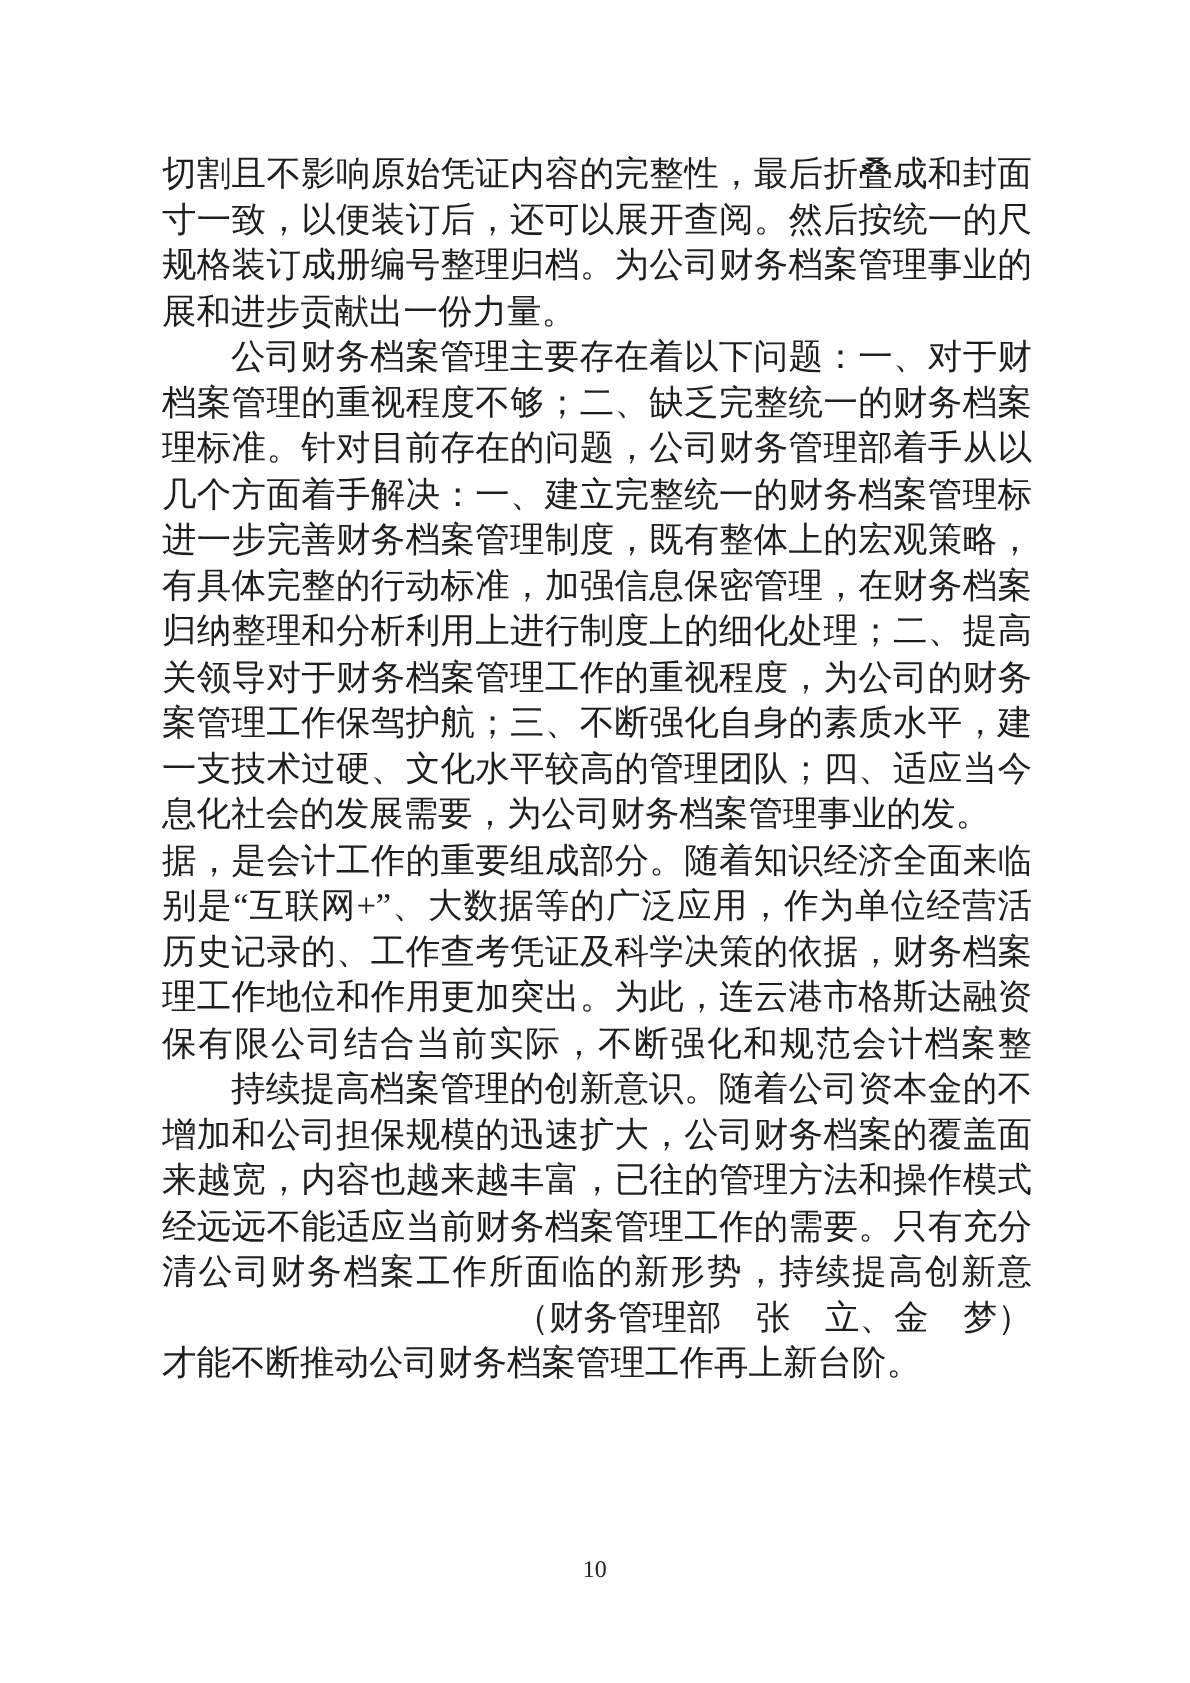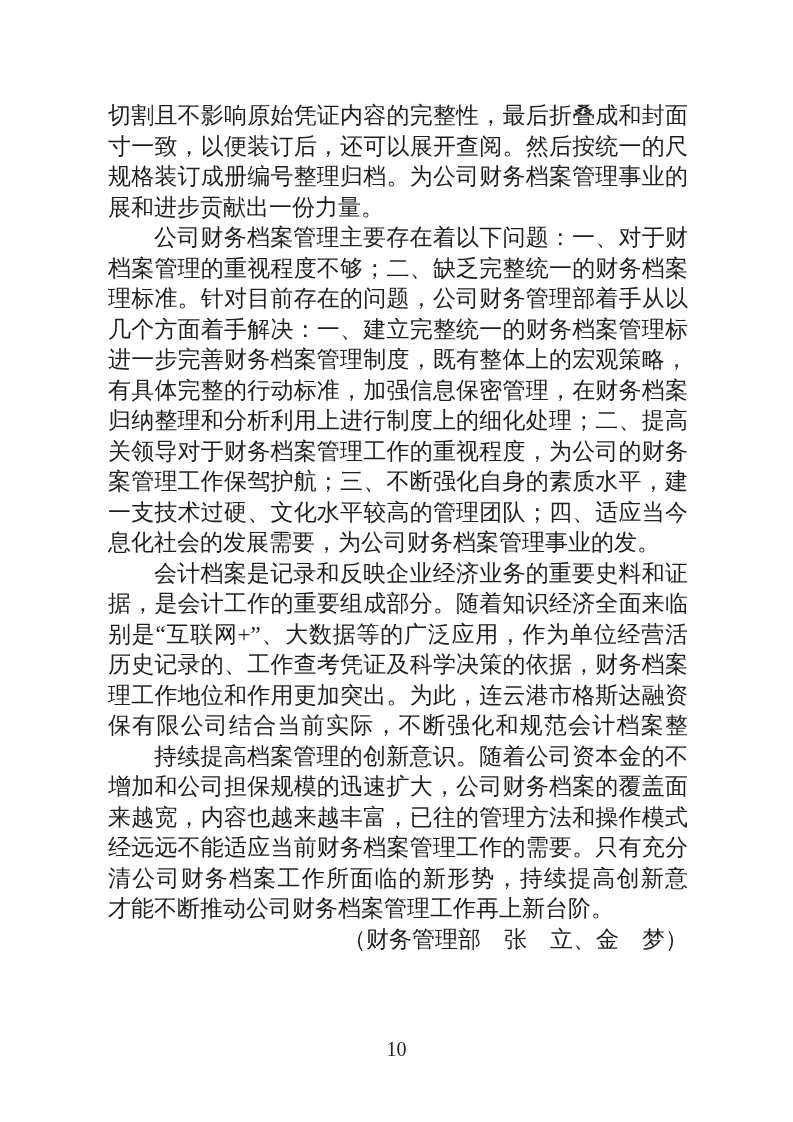--- a/index.html
+++ b/index.html
@@ -42,21 +42,21 @@
   .line.sign {
     text-align: right;
     text-align-last: right;
   }
   .pagenum {
     position: absolute;
     top: 1038px;
     left: 0;
     width: 100%;
     text-align: center;
-    font-size: 20px;
+    font-size: 16px;
     color: #222222;
     font-family: "Liberation Serif", serif;
   }
 </style>
 </head>
 <body>
 
 <div class="page">
   <div class="textblock">
     <div class="line">切割且不影响原始凭证内容的完整性，最后折叠成和封面尺</div>
@@ -67,28 +67,27 @@
     <div class="line">档案管理的重视程度不够；二、缺乏完整统一的财务档案管</div>
     <div class="line">理标准。针对目前存在的问题，公司财务管理部着手从以下</div>
     <div class="line">几个方面着手解决：一、建立完整统一的财务档案管理标准。</div>
     <div class="line">进一步完善财务档案管理制度，既有整体上的宏观策略，也</div>
     <div class="line">有具体完整的行动标准，加强信息保密管理，在财务档案的</div>
     <div class="line">归纳整理和分析利用上进行制度上的细化处理；二、提高相</div>
     <div class="line">关领导对于财务档案管理工作的重视程度，为公司的财务档</div>
     <div class="line">案管理工作保驾护航；三、不断强化自身的素质水平，建立</div>
     <div class="line">一支技术过硬、文化水平较高的管理团队；四、适应当今信</div>
     <div class="line end">息化社会的发展需要，为公司财务档案管理事业的发。</div>
-    <div class="line indent">会计档案是记录和反映企业经济业务的重要史料和证</div>
     <div class="line">据，是会计工作的重要组成部分。随着知识经济全面来临特</div>
     <div class="line">别是“互联网+”、大数据等的广泛应用，作为单位经营活动</div>
     <div class="line">历史记录的、工作查考凭证及科学决策的依据，财务档案管</div>
     <div class="line">理工作地位和作用更加突出。为此，连云港市格斯达融资担</div>
     <div class="line">保有限公司结合当前实际，不断强化和规范会计档案整理、</div>
     <div class="line indent">持续提高档案管理的创新意识。随着公司资本金的不断</div>
     <div class="line">增加和公司担保规模的迅速扩大，公司财务档案的覆盖面越</div>
     <div class="line">来越宽，内容也越来越丰富，已往的管理方法和操作模式已</div>
     <div class="line">经远远不能适应当前财务档案管理工作的需要。只有充分认</div>
     <div class="line">清公司财务档案工作所面临的新形势，持续提高创新意识，</div>
+    <div class="line sign">（财务管理部　张　立、金　梦）</div>
     <div class="line end">才能不断推动公司财务档案管理工作再上新台阶。</div>
-    <div class="line sign">（财务管理部　张　立、金　梦）</div>
   </div>
   <div class="pagenum">10</div>
 </div>
 
 </body></html>

